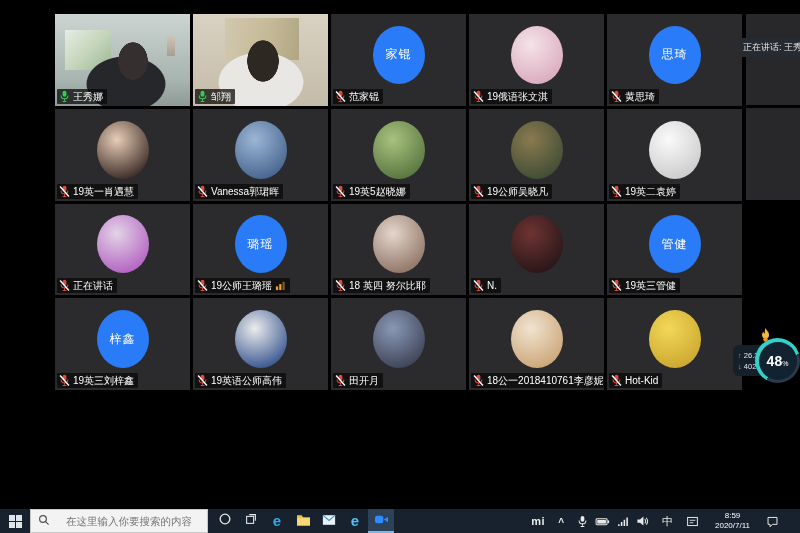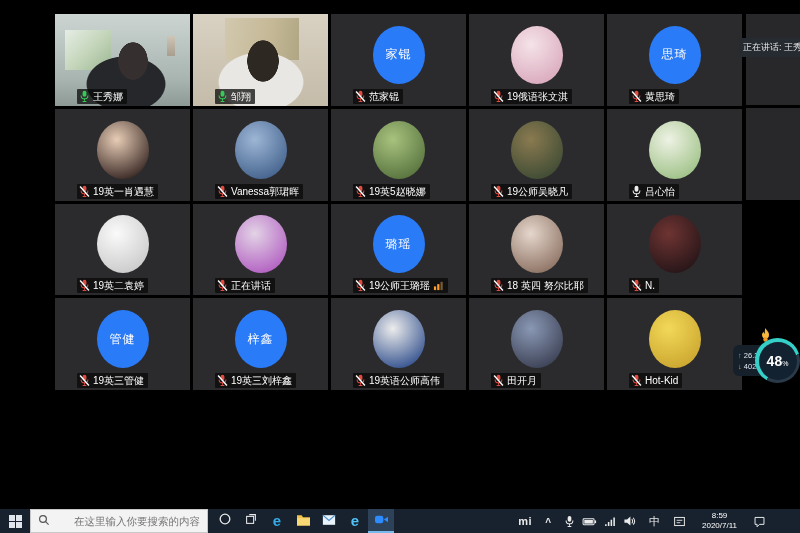--- a/index.html
+++ b/index.html
@@ -9,21 +9,21 @@
   
   .grid{position:absolute;left:55px;top:14px;width:687px;height:471px;display:grid;
     grid-template-columns:repeat(5,1fr);grid-template-rows:repeat(5,1fr);gap:3px;background:#000;}
   .tile{position:relative;background:#2b2b2e;overflow:hidden;display:flex;align-items:center;justify-content:center;}
   .tile.active{box-shadow:inset 0 0 0 2px #2fae52;}
   .avatar{width:52px;height:58px;border-radius:50%;margin-bottom:10px;}
   .avatar.initials{background:#2a7bf7;display:flex;align-items:center;justify-content:center;
     color:#fff;font-size:12px;letter-spacing:1px;}
   .name-label{position:absolute;left:2px;bottom:2px;max-width:96%;background:rgba(8,8,8,.74);
     border-radius:1px;padding:1px 4px 1px 2px;display:flex;align-items:center;gap:3px;
-    color:#fff;font-size:10px;line-height:13px;white-space:nowrap;overflow:hidden;margin-left:20px;}
+    color:#fff;font-size:10px;line-height:13px;white-space:nowrap;overflow:hidden;}
   .mic{width:11px;height:13px;display:inline-flex;flex:0 0 auto;}
   .mic svg{width:11px;height:13px;}
   .mic-muted{color:#e04a3f;}
   .mic-speaking{color:#35cb56;}
   .mic-on{color:#ececec;}
   .pname{overflow:hidden;text-overflow:clip;}
   .sigwrap{width:11px;height:11px;display:inline-flex;flex:0 0 auto;}
   .sigwrap svg{width:11px;height:11px;}
 
   
@@ -70,30 +70,30 @@
   .ball .pct{position:relative;color:#fff;font-size:14px;font-weight:bold;}
   .ball .pct small{font-size:7px;font-weight:normal;}
 
   
   .taskbar{position:absolute;left:0;bottom:0;width:800px;height:24px;background:#17222e;
     display:flex;align-items:stretch;z-index:10;}
   .start-btn{width:30px;display:flex;align-items:center;justify-content:center;}
   .win-logo{width:13px;height:13px;display:grid;grid-template-columns:6px 6px;grid-template-rows:6px 6px;gap:1px;}
   .win-logo i{background:#dfe5ea;}
   .search-box{width:178px;background:#f3f3f3;border:1px solid #c8c8c8;display:flex;align-items:center;
-    gap:22px;padding-left:7px;box-sizing:border-box;}
+    gap:14px;padding-left:7px;box-sizing:border-box;}
   .search-box input{border:0;outline:0;background:transparent;font-size:10.5px;color:#444;width:140px;
     font-family:inherit;}
   .tb-apps{display:flex;align-items:stretch;margin-left:4px;}
   .tb-app{width:26px;display:flex;align-items:center;justify-content:center;position:relative;}
   .tb-app.active-app{background:#2d4258;box-shadow:inset 0 -2px 0 #76b9ed;}
   .tb-app .letter-e{color:#36abe8;font-size:15px;font-weight:bold;line-height:1;}
   .tb-app .letter-ie{color:#4fc3f7;font-size:15px;font-weight:bold;line-height:1;}
   .tb-spacer{flex:1;}
-  .tray{display:flex;align-items:center;gap:13px;padding-right:16px;color:#eaeaea;}
+  .tray{display:flex;align-items:center;gap:13px;padding-right:3px;color:#eaeaea;}
   .tray .mi-brand{font-size:11px;font-weight:bold;letter-spacing:.5px;}
   .tray .chev{font-size:10px;font-weight:bold;transform:translateY(1px);}
   .tray svg{display:block;}
   .tray .ime-zh{font-size:11px;}
   .clock{text-align:center;font-size:8px;line-height:1.25;color:#fff;padding:0 3px;}
   .show-desktop{width:4px;border-left:1px solid #3a4a5a;}
 </style>
 </head>
 <body>
 
@@ -225,34 +225,20 @@
               <rect x="3.9" y="0.8" width="4.2" height="6.4" rx="2.1" fill="currentColor"></rect>
               <path d="M2.3 5.8a3.7 3.7 0 0 0 7.4 0" fill="none" stroke="currentColor" stroke-width="1.1"></path>
               <path d="M6 9.5v2M4 12.4h4" stroke="currentColor" stroke-width="1.1"></path>
               <line class="slash" x1="1.2" y1="1.6" x2="10.8" y2="12.4" stroke="#fff" stroke-width="1.5" style=""></line>
             </svg>
           </span>
           <span class="pname">19公师吴晓凡</span>
         </div>
       </div>
       <div class="tile">
-        <div class="avatar" style="background: radial-gradient(circle at 38% 32%, rgb(238, 242, 228) 0%, rgb(156, 192, 132) 85%);"></div>
-        <div class="name-label">
-          <span class="mic mic-on">
-            <svg viewBox="0 0 12 14">
-              <rect x="3.9" y="0.8" width="4.2" height="6.4" rx="2.1" fill="currentColor"></rect>
-              <path d="M2.3 5.8a3.7 3.7 0 0 0 7.4 0" fill="none" stroke="currentColor" stroke-width="1.1"></path>
-              <path d="M6 9.5v2M4 12.4h4" stroke="currentColor" stroke-width="1.1"></path>
-              <line class="slash" x1="1.2" y1="1.6" x2="10.8" y2="12.4" stroke="#fff" stroke-width="1.5" style="display:none"></line>
-            </svg>
-          </span>
-          <span class="pname">吕心怡</span>
-        </div>
-      </div>
-      <div class="tile">
         <div class="avatar" style="background: radial-gradient(circle at 38% 32%, rgb(250, 250, 250) 0%, rgb(201, 201, 201) 85%);"></div>
         <div class="name-label">
           <span class="mic mic-muted">
             <svg viewBox="0 0 12 14">
               <rect x="3.9" y="0.8" width="4.2" height="6.4" rx="2.1" fill="currentColor"></rect>
               <path d="M2.3 5.8a3.7 3.7 0 0 0 7.4 0" fill="none" stroke="currentColor" stroke-width="1.1"></path>
               <path d="M6 9.5v2M4 12.4h4" stroke="currentColor" stroke-width="1.1"></path>
               <line class="slash" x1="1.2" y1="1.6" x2="10.8" y2="12.4" stroke="#fff" stroke-width="1.5" style=""></line>
             </svg>
           </span>
@@ -369,20 +355,34 @@
         <div class="name-label">
           <span class="mic mic-muted">
             <svg viewBox="0 0 12 14">
               <rect x="3.9" y="0.8" width="4.2" height="6.4" rx="2.1" fill="currentColor"></rect>
               <path d="M2.3 5.8a3.7 3.7 0 0 0 7.4 0" fill="none" stroke="currentColor" stroke-width="1.1"></path>
               <path d="M6 9.5v2M4 12.4h4" stroke="currentColor" stroke-width="1.1"></path>
               <line class="slash" x1="1.2" y1="1.6" x2="10.8" y2="12.4" stroke="#fff" stroke-width="1.5" style=""></line>
             </svg>
           </span>
           <span class="pname">田开月</span>
+        </div>
+      </div>
+      <div class="tile">
+        <div class="avatar" style="background: radial-gradient(circle at 38% 32%, rgb(240, 228, 208) 0%, rgb(202, 162, 115) 85%);"></div>
+        <div class="name-label">
+          <span class="mic mic-muted">
+            <svg viewBox="0 0 12 14">
+              <rect x="3.9" y="0.8" width="4.2" height="6.4" rx="2.1" fill="currentColor"></rect>
+              <path d="M2.3 5.8a3.7 3.7 0 0 0 7.4 0" fill="none" stroke="currentColor" stroke-width="1.1"></path>
+              <path d="M6 9.5v2M4 12.4h4" stroke="currentColor" stroke-width="1.1"></path>
+              <line class="slash" x1="1.2" y1="1.6" x2="10.8" y2="12.4" stroke="#fff" stroke-width="1.5" style=""></line>
+            </svg>
+          </span>
+          <span class="pname">18公一2018410761李彦妮</span>
         </div>
       </div>
       <div class="tile">
         <div class="avatar" style="background: radial-gradient(circle at 38% 32%, rgb(242, 216, 88) 0%, rgb(202, 165, 46) 85%);"></div>
         <div class="name-label">
           <span class="mic mic-muted">
             <svg viewBox="0 0 12 14">
               <rect x="3.9" y="0.8" width="4.2" height="6.4" rx="2.1" fill="currentColor"></rect>
               <path d="M2.3 5.8a3.7 3.7 0 0 0 7.4 0" fill="none" stroke="currentColor" stroke-width="1.1"></path>
               <path d="M6 9.5v2M4 12.4h4" stroke="currentColor" stroke-width="1.1"></path>

